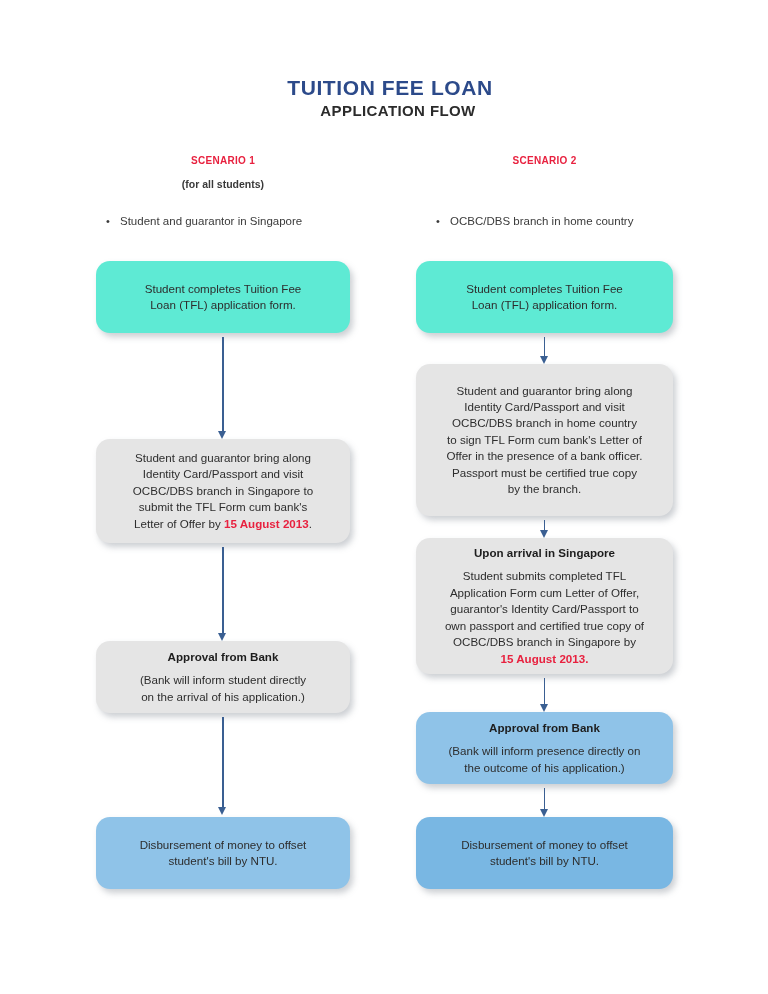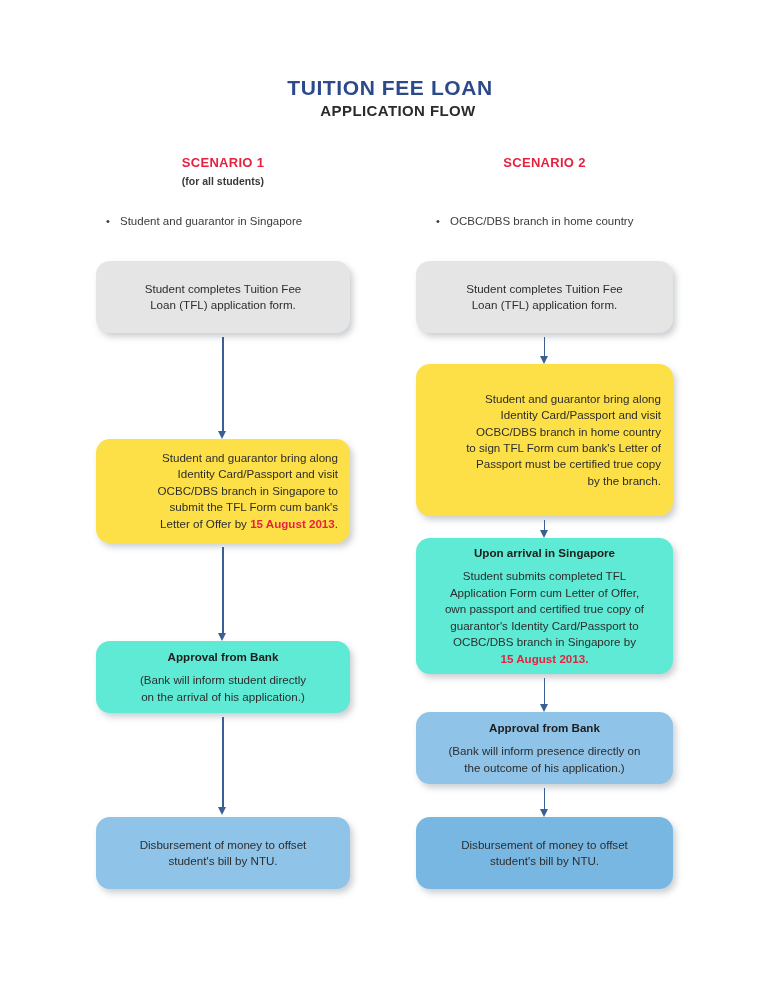--- a/index.html
+++ b/index.html
@@ -48,31 +48,31 @@
   .column.col-1 { left: 96px;  width: 254px; }
   .column.col-2 { left: 416px; width: 257px; }
 
   .scenario-head {
     position: absolute;
     top: 155px;
     width: 100%;
     text-align: center;
   }
   .scenario-title {
-    font-size: 13px;
+    font-size: 10px;
     font-weight: bold;
     color: #e8213f;
     letter-spacing: 0.3px;
     margin: 0;
   }
   .scenario-sub {
     font-size: 10.5px;
     font-weight: bold;
     color: #3a3a3a;
-    margin: 5px 0 0 0;
+    margin: 12px 0 0 0;
   }
 
   .bullets {
     position: absolute;
     top: 200px;
     width: 100%;
     list-style: none;
     margin: 0;
     padding: 0;
   }
@@ -121,23 +121,23 @@
     font-weight: bold;
     color: #1d1d1d;
   }
   .flowbox .line.spacer-after { margin-bottom: 7px; }
   .flowbox .hl {
     color: #e8213f;
     font-weight: bold;
   }
 
   
-  .tint-1 { background: #e5e5e5; }
-  .tint-2 { background: #fde047; align-items: flex-end; }
-  .tint-3 { background: #5eead4; }
+  .tint-1 { background: #5eead4; }
+  .tint-2 { background: #e5e5e5; }
+  .tint-3 { background: #e5e5e5; }
   .tint-4 { background: #8fc3e8; }
   .tint-5 { background: #79b7e3; }
 
   
   .arrow {
     position: absolute;
     width: 14px;
     margin-left: -7px;
     left: 50%;
   }
@@ -233,34 +233,35 @@
   <div class="arrow" style="top:337px; height:27px;">
     <div class="shaft"></div>
     <div class="head"></div>
   </div>
 
   <div class="flowbox tint-2" style="top:364px; height:152px;">
     <div class="line">Student and guarantor bring along</div>
     <div class="line">Identity Card/Passport and visit</div>
     <div class="line">OCBC/DBS branch in home country</div>
     <div class="line">to sign TFL Form cum bank's Letter of</div>
+    <div class="line">Offer in the presence of a bank officer.</div>
     <div class="line">Passport must be certified true copy</div>
     <div class="line">by the branch.</div>
   </div>
   <div class="arrow" style="top:520px; height:18px;">
     <div class="shaft"></div>
     <div class="head"></div>
   </div>
 
   <div class="flowbox tint-3" style="top:538px; height:136px;">
     <div class="line bold spacer-after">Upon arrival in Singapore</div>
     <div class="line">Student submits completed TFL</div>
     <div class="line">Application Form cum Letter of Offer,</div>
+    <div class="line">guarantor's Identity Card/Passport to</div>
     <div class="line">own passport and certified true copy of</div>
-    <div class="line">guarantor's Identity Card/Passport to</div>
     <div class="line">OCBC/DBS branch in Singapore by</div>
     <div class="line hl">15 August 2013.</div>
   </div>
   <div class="arrow" style="top:678px; height:34px;">
     <div class="shaft"></div>
     <div class="head"></div>
   </div>
 
   <div class="flowbox tint-4" style="top:712px; height:72px;">
     <div class="line bold spacer-after">Approval from Bank</div>

